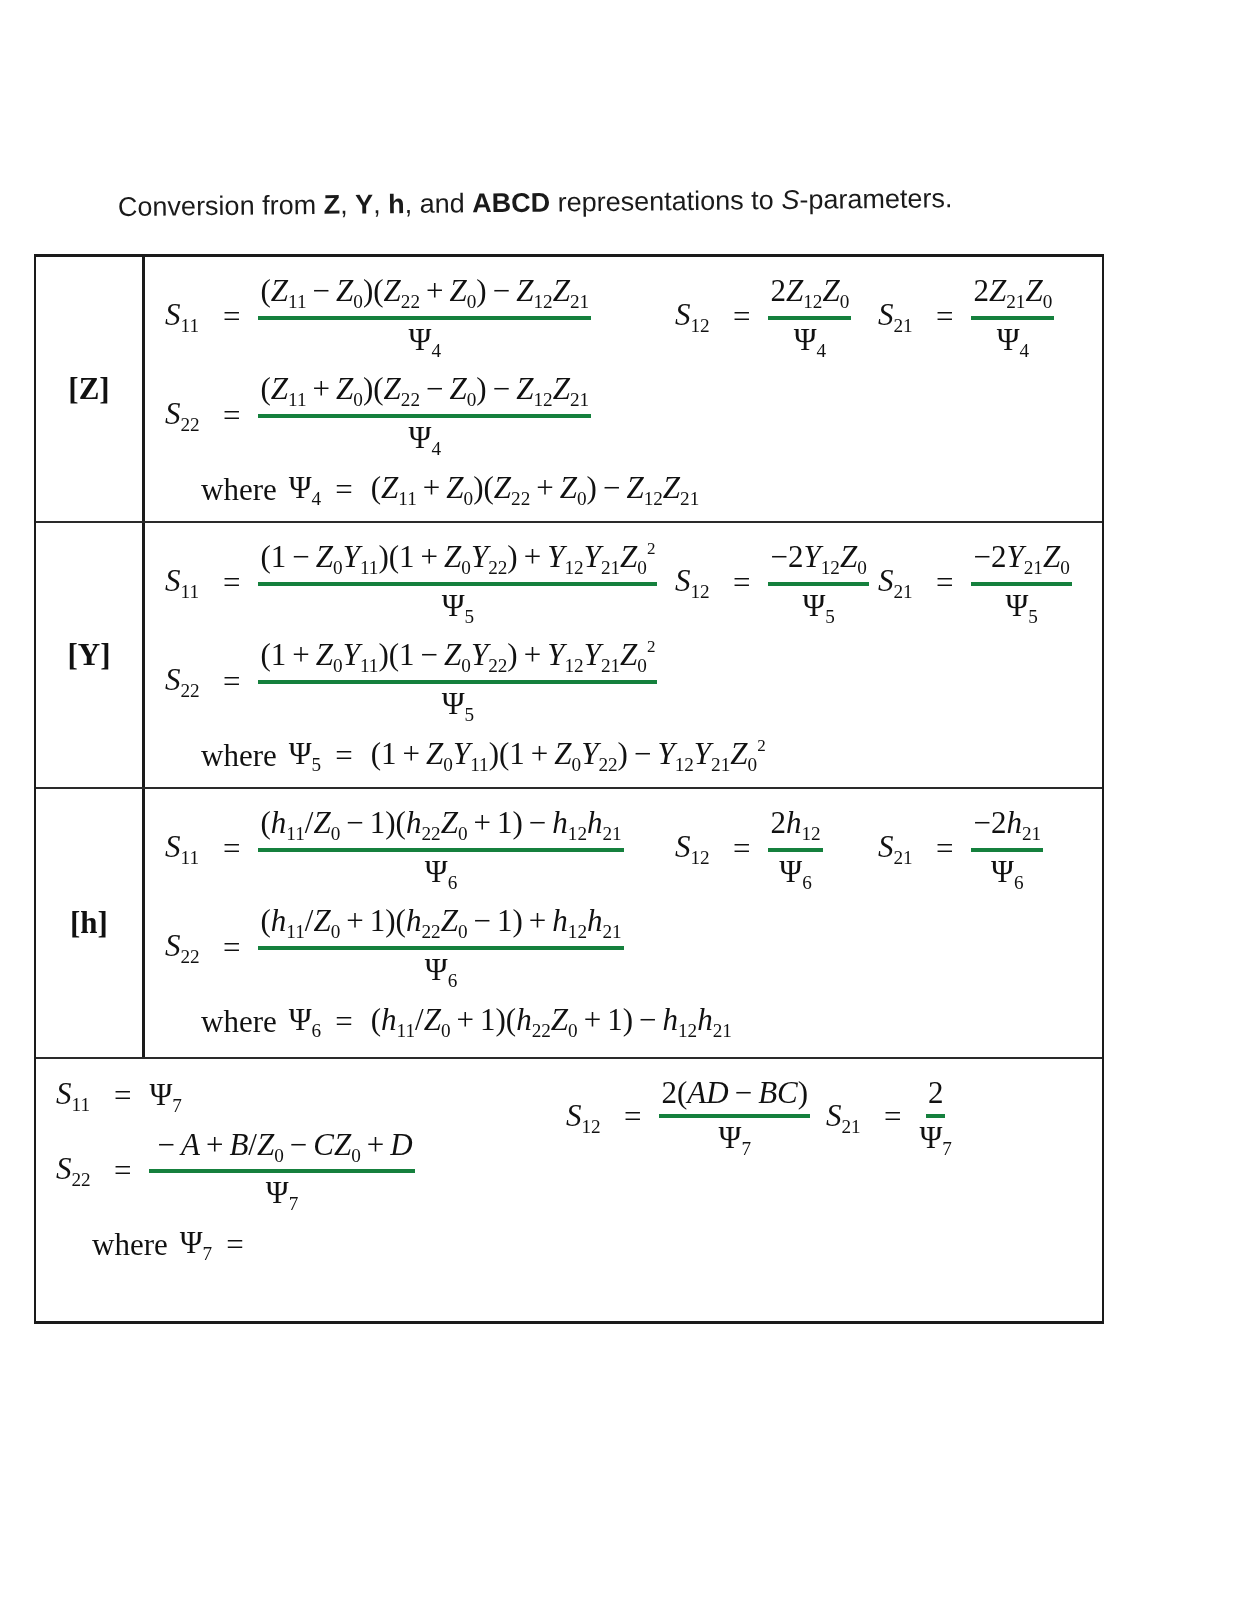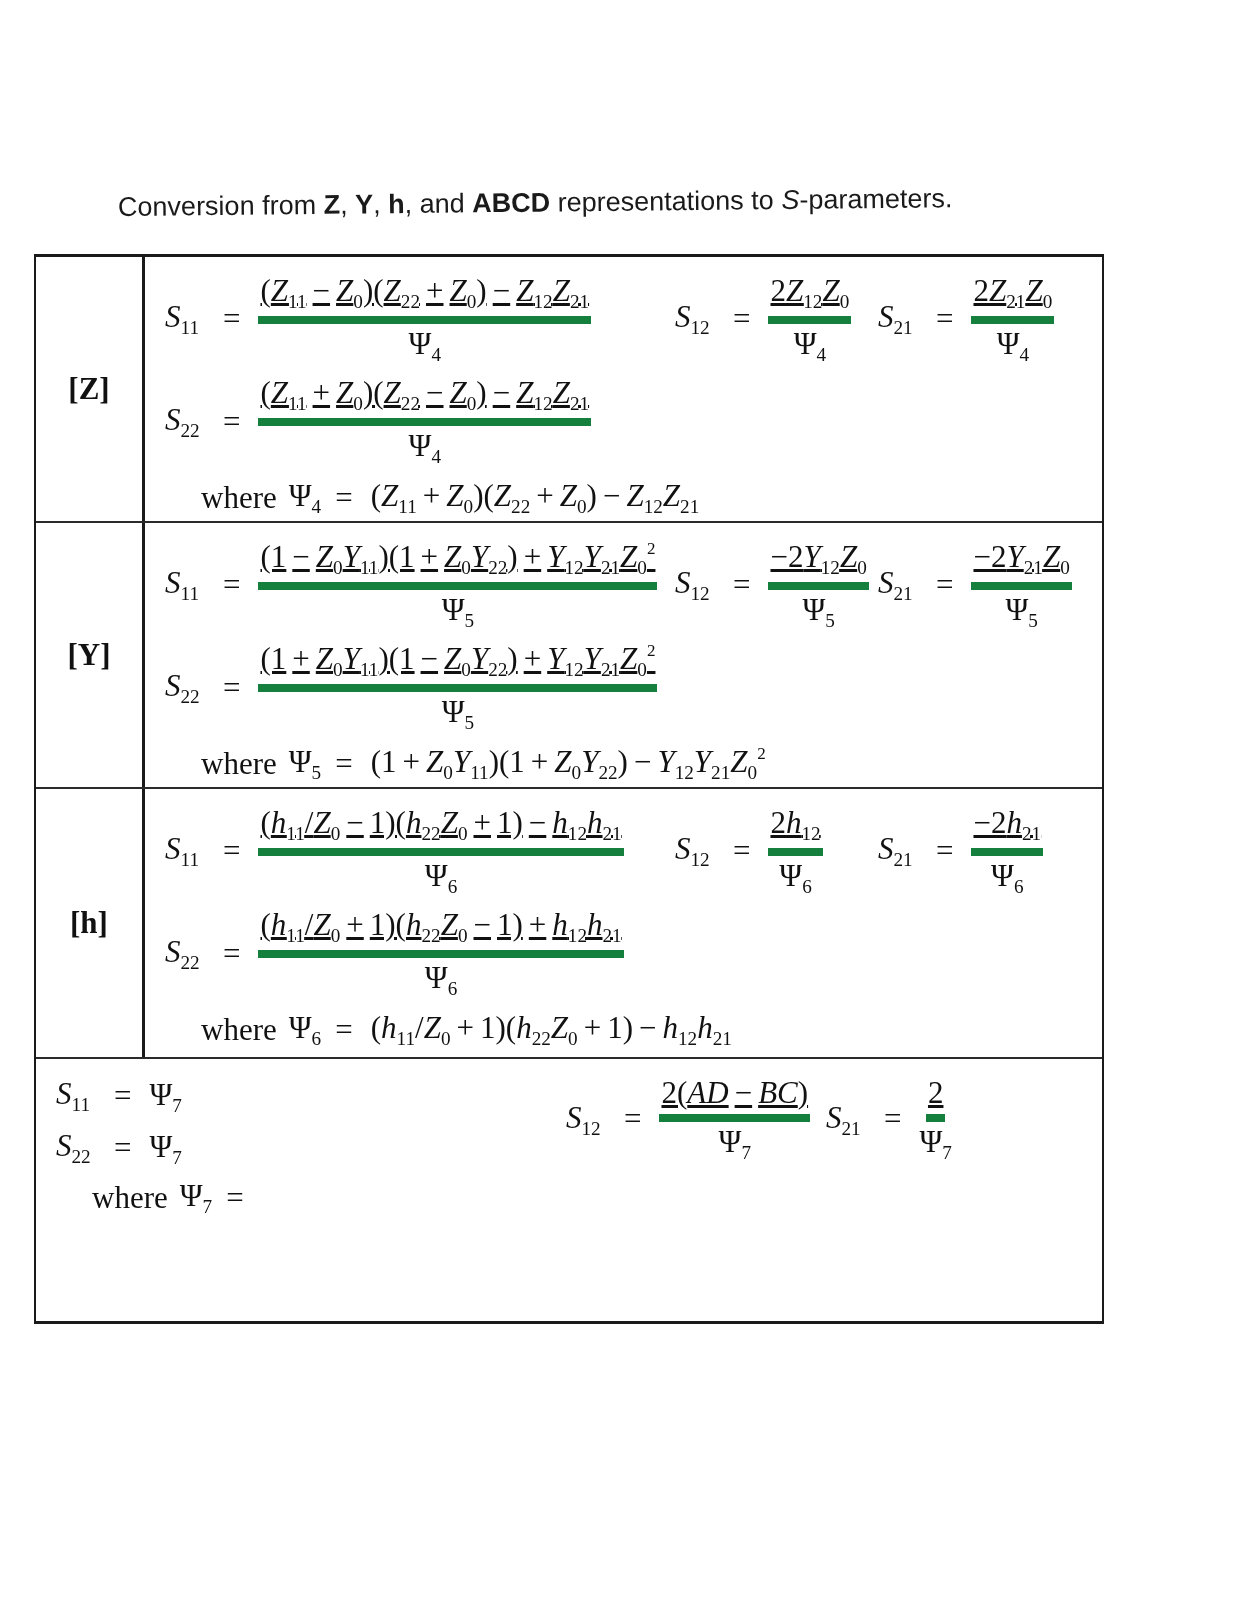--- a/index.html
+++ b/index.html
@@ -85,23 +85,22 @@
     font-style: normal;
   }
   .frac {
     display: inline-flex;
     flex-direction: column;
     align-items: center;
     text-align: center;
   }
   .num {
     padding: 0 2px 3px 2px;
-    border-bottom: 8px solid #15803d;
+    border-bottom: 4px solid #15803d;
     white-space: nowrap;
-    text-decoration: underline;
   }
   .den {
     padding-top: 2px;
     white-space: nowrap;
   }
   .t-it { font-style: italic; }
   .t-sub { font-size: 0.62em; vertical-align: -0.35em; font-style: normal; }
   .t-sup { font-size: 0.55em; vertical-align: 0.75em; font-style: normal; }
   .t-op { margin: 0 6px; }
   .where {
@@ -287,20 +286,21 @@
           <span class="frac">
             <span class="num"><span>2</span></span>
             <span class="den"><span>Ψ</span><span class="t-sub">7</span></span>
           </span>
         </div>
         <div class="eq-line" style="margin-top: 10px;">
           <div class="eq" title="S22 = (-A + B/Z0 - CZ0 + D) / Ψ7">
             <span class="lhs"><span>S</span><sub>22</sub></span>
             <span class="eqsign">=</span>
             <span class="frac">
+              <span class="num"><span class="t-op">−</span><span class="t-it">A</span><span class="t-op">+</span><span class="t-it">B</span><span>/</span><span class="t-it">Z</span><span class="t-sub">0</span><span class="t-op">−</span><span class="t-it">C</span><span class="t-it">Z</span><span class="t-sub">0</span><span class="t-op">+</span><span class="t-it">D</span></span>
               <span class="den"><span>Ψ</span><span class="t-sub">7</span></span>
             </span>
           </div>
         </div>
         <div class="where" title="where Ψ7 = A + B/Z0 + CZ0 + D">
           <span class="word">where</span>
           <span><span>Ψ</span><span class="t-sub">7</span></span>
           <span class="eqsign">=</span>
         </div>
       </div>

